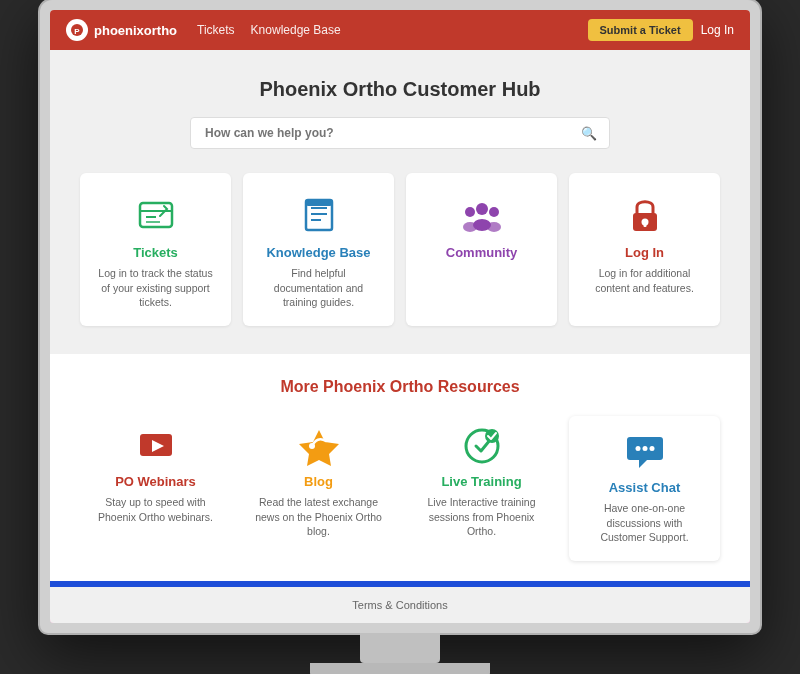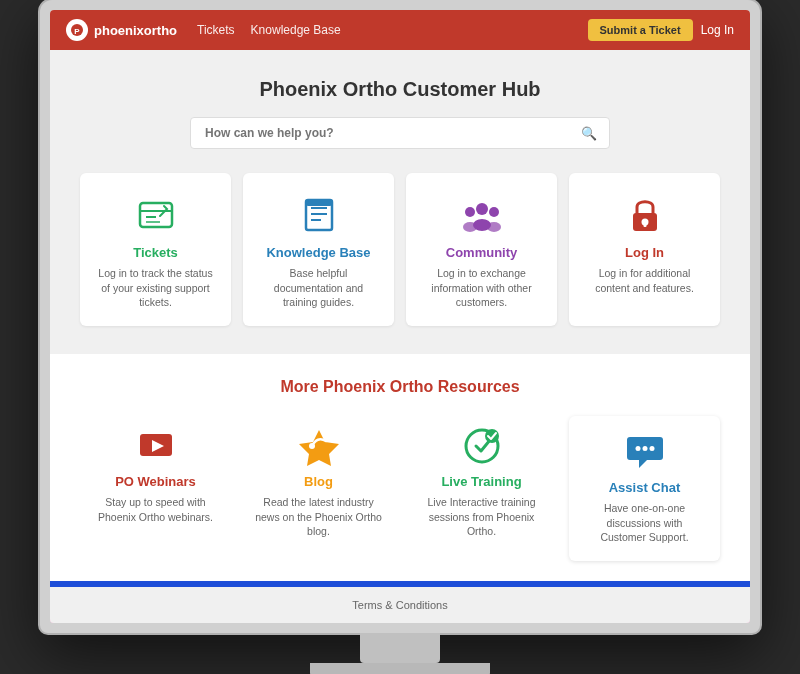--- a/index.html
+++ b/index.html
@@ -342,36 +342,35 @@
               <div class="card-icon">
                 <svg width="40" height="40" viewBox="0 0 40 40">
                   <rect x="7" y="5" width="26" height="30" rx="2" fill="none" stroke="#2980b9" stroke-width="2.5"></rect>
                   <line x1="12" y1="13" x2="28" y2="13" stroke="#2980b9" stroke-width="2"></line>
                   <line x1="12" y1="19" x2="28" y2="19" stroke="#2980b9" stroke-width="2"></line>
                   <line x1="12" y1="25" x2="22" y2="25" stroke="#2980b9" stroke-width="2"></line>
                   <rect x="7" y="5" width="26" height="6" rx="2" fill="#2980b9"></rect>
                 </svg>
               </div>
               <div class="card-title icon-kb">Knowledge Base</div>
-              <div class="card-desc">Base helpful documentation and training guides.</div>
+              <div class="card-desc">Find helpful documentation and training guides.</div>
             </div>
 
             <div class="card">
               <div class="card-icon">
                 <svg width="42" height="36" viewBox="0 0 42 36">
                   <circle cx="21" cy="12" r="6" fill="#8e44ad"></circle>
                   <circle cx="9" cy="15" r="5" fill="#8e44ad"></circle>
                   <circle cx="33" cy="15" r="5" fill="#8e44ad"></circle>
                   <ellipse cx="21" cy="28" rx="9" ry="6" fill="#8e44ad"></ellipse>
                   <ellipse cx="9" cy="30" rx="7" ry="5" fill="#8e44ad" opacity="0.7"></ellipse>
                   <ellipse cx="33" cy="30" rx="7" ry="5" fill="#8e44ad" opacity="0.7"></ellipse>
                 </svg>
               </div>
               <div class="card-title icon-community">Community</div>
-              <div class="card-desc">Log in to exchange information with other customers.</div>
             </div>
 
             <div class="card">
               <div class="card-icon">
                 <svg width="34" height="40" viewBox="0 0 34 40">
                   <rect x="5" y="18" width="24" height="18" rx="3" fill="#c0392b"></rect>
                   <path d="M9 18 V12 C9 5 25 5 25 12 V18" fill="none" stroke="#c0392b" stroke-width="3" stroke-linecap="round"></path>
                   <circle cx="17" cy="27" r="3.5" fill="#fff"></circle>
                   <rect x="15.5" y="27" width="3" height="5" rx="1" fill="#fff"></rect>
                 </svg>
@@ -400,21 +399,21 @@
 
             <div class="resource-item">
               <div class="resource-icon">
                 <svg width="40" height="40" viewBox="0 0 40 40">
                   <polygon points="20,4 26,16 40,18 30,28 32,40 20,34 8,40 10,28 0,18 14,16" fill="#f39c12"></polygon>
                   <path d="M13 20 Q18 10 27 15" fill="none" stroke="#fff" stroke-width="2.5" stroke-linecap="round"></path>
                   <circle cx="13" cy="20" r="3" fill="#fff"></circle>
                 </svg>
               </div>
               <div class="resource-title icon-blog">Blog</div>
-              <div class="resource-desc">Read the latest industry news on the Phoenix Ortho blog.</div>
+              <div class="resource-desc">Read the latest exchange news on the Phoenix Ortho blog.</div>
             </div>
 
             <div class="resource-item">
               <div class="resource-icon">
                 <svg width="40" height="40" viewBox="0 0 40 40">
                   <circle cx="20" cy="20" r="16" fill="none" stroke="#27ae60" stroke-width="3"></circle>
                   <polyline points="14,20 19,25 28,14" stroke="#27ae60" stroke-width="3" fill="none" stroke-linecap="round" stroke-linejoin="round"></polyline>
                   <circle cx="30" cy="10" r="7" fill="#27ae60"></circle>
                   <polyline points="26,10 29,13 34,7" stroke="#fff" stroke-width="2" fill="none" stroke-linecap="round" stroke-linejoin="round"></polyline>
                 </svg>

